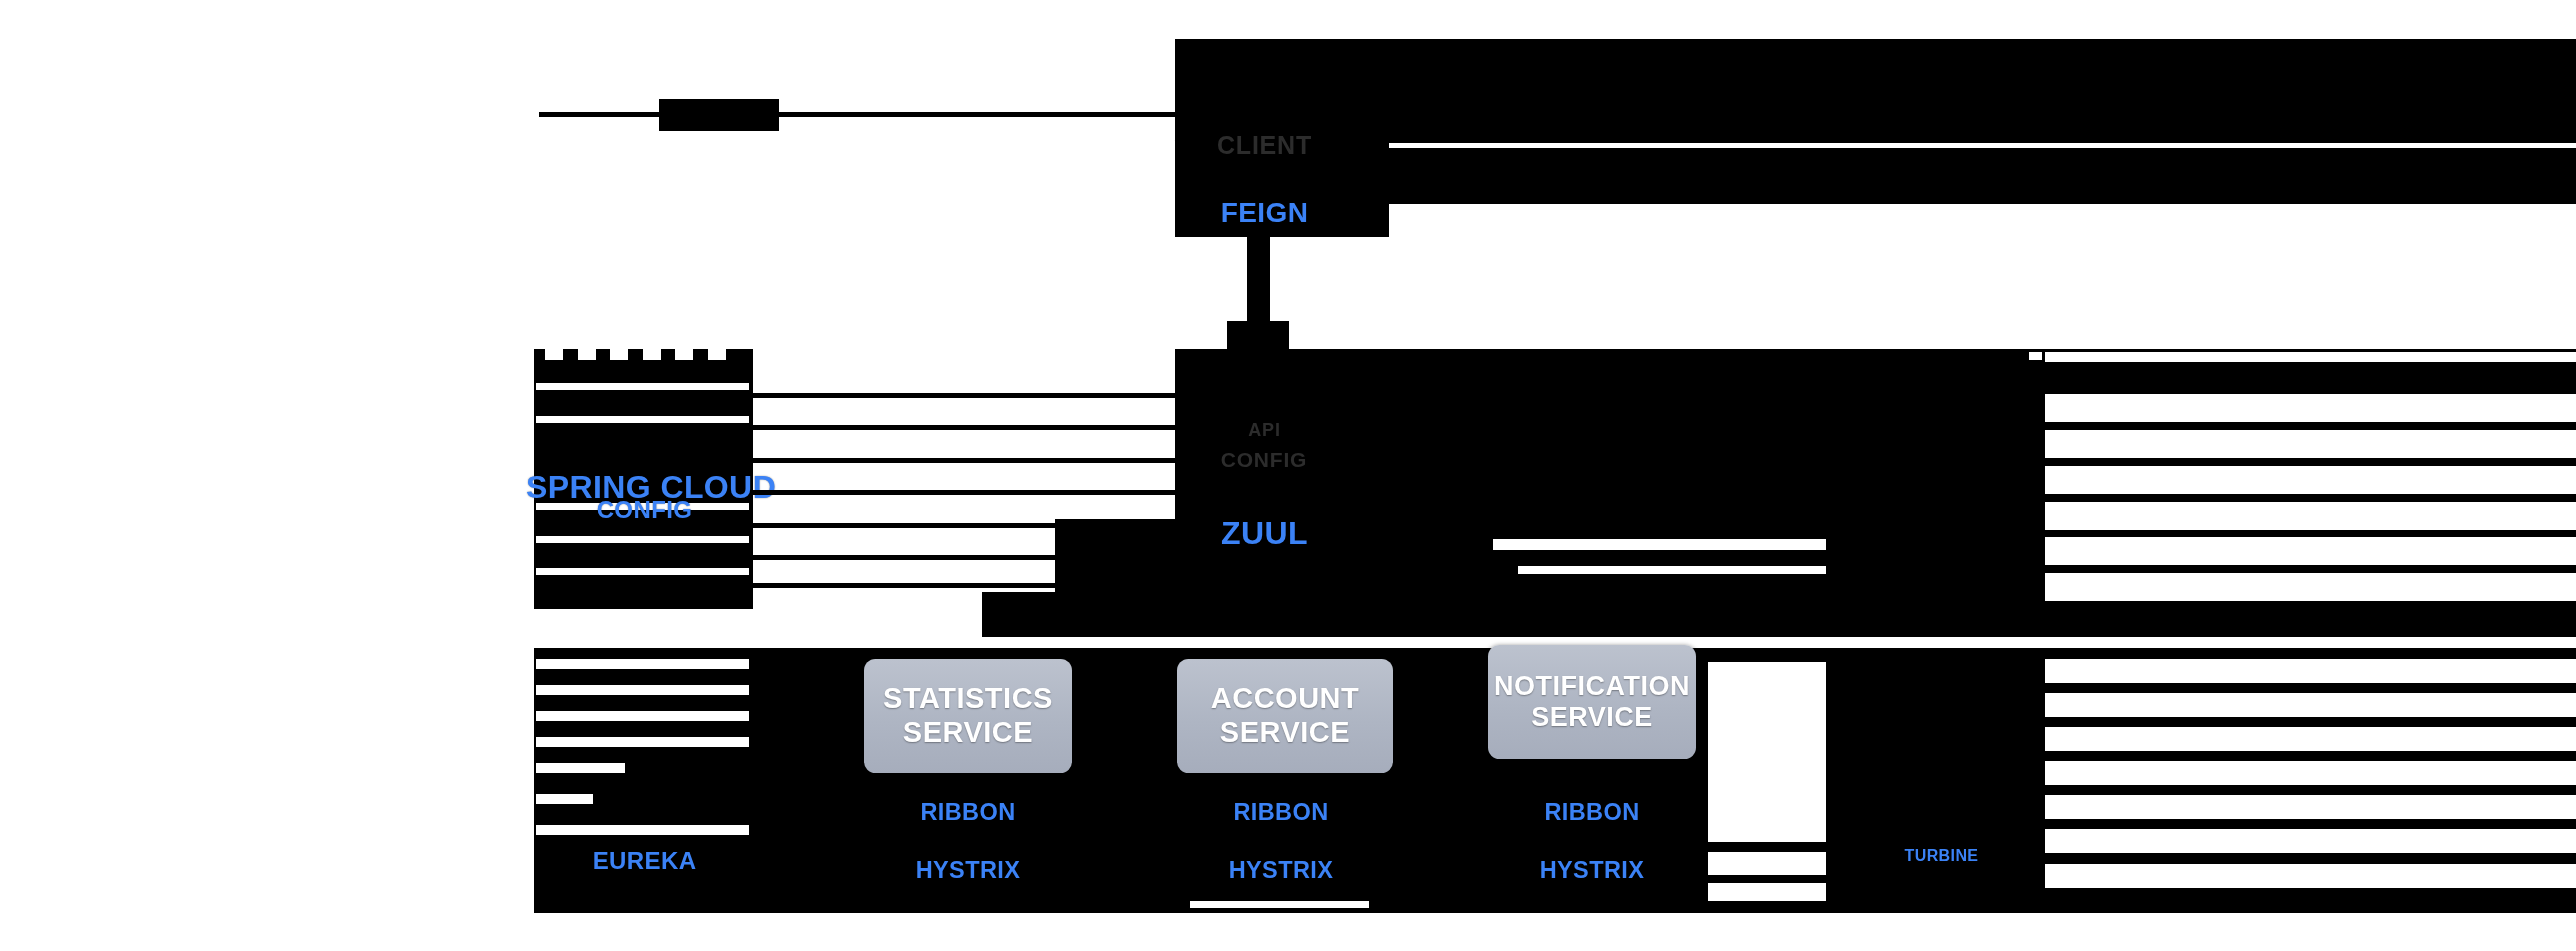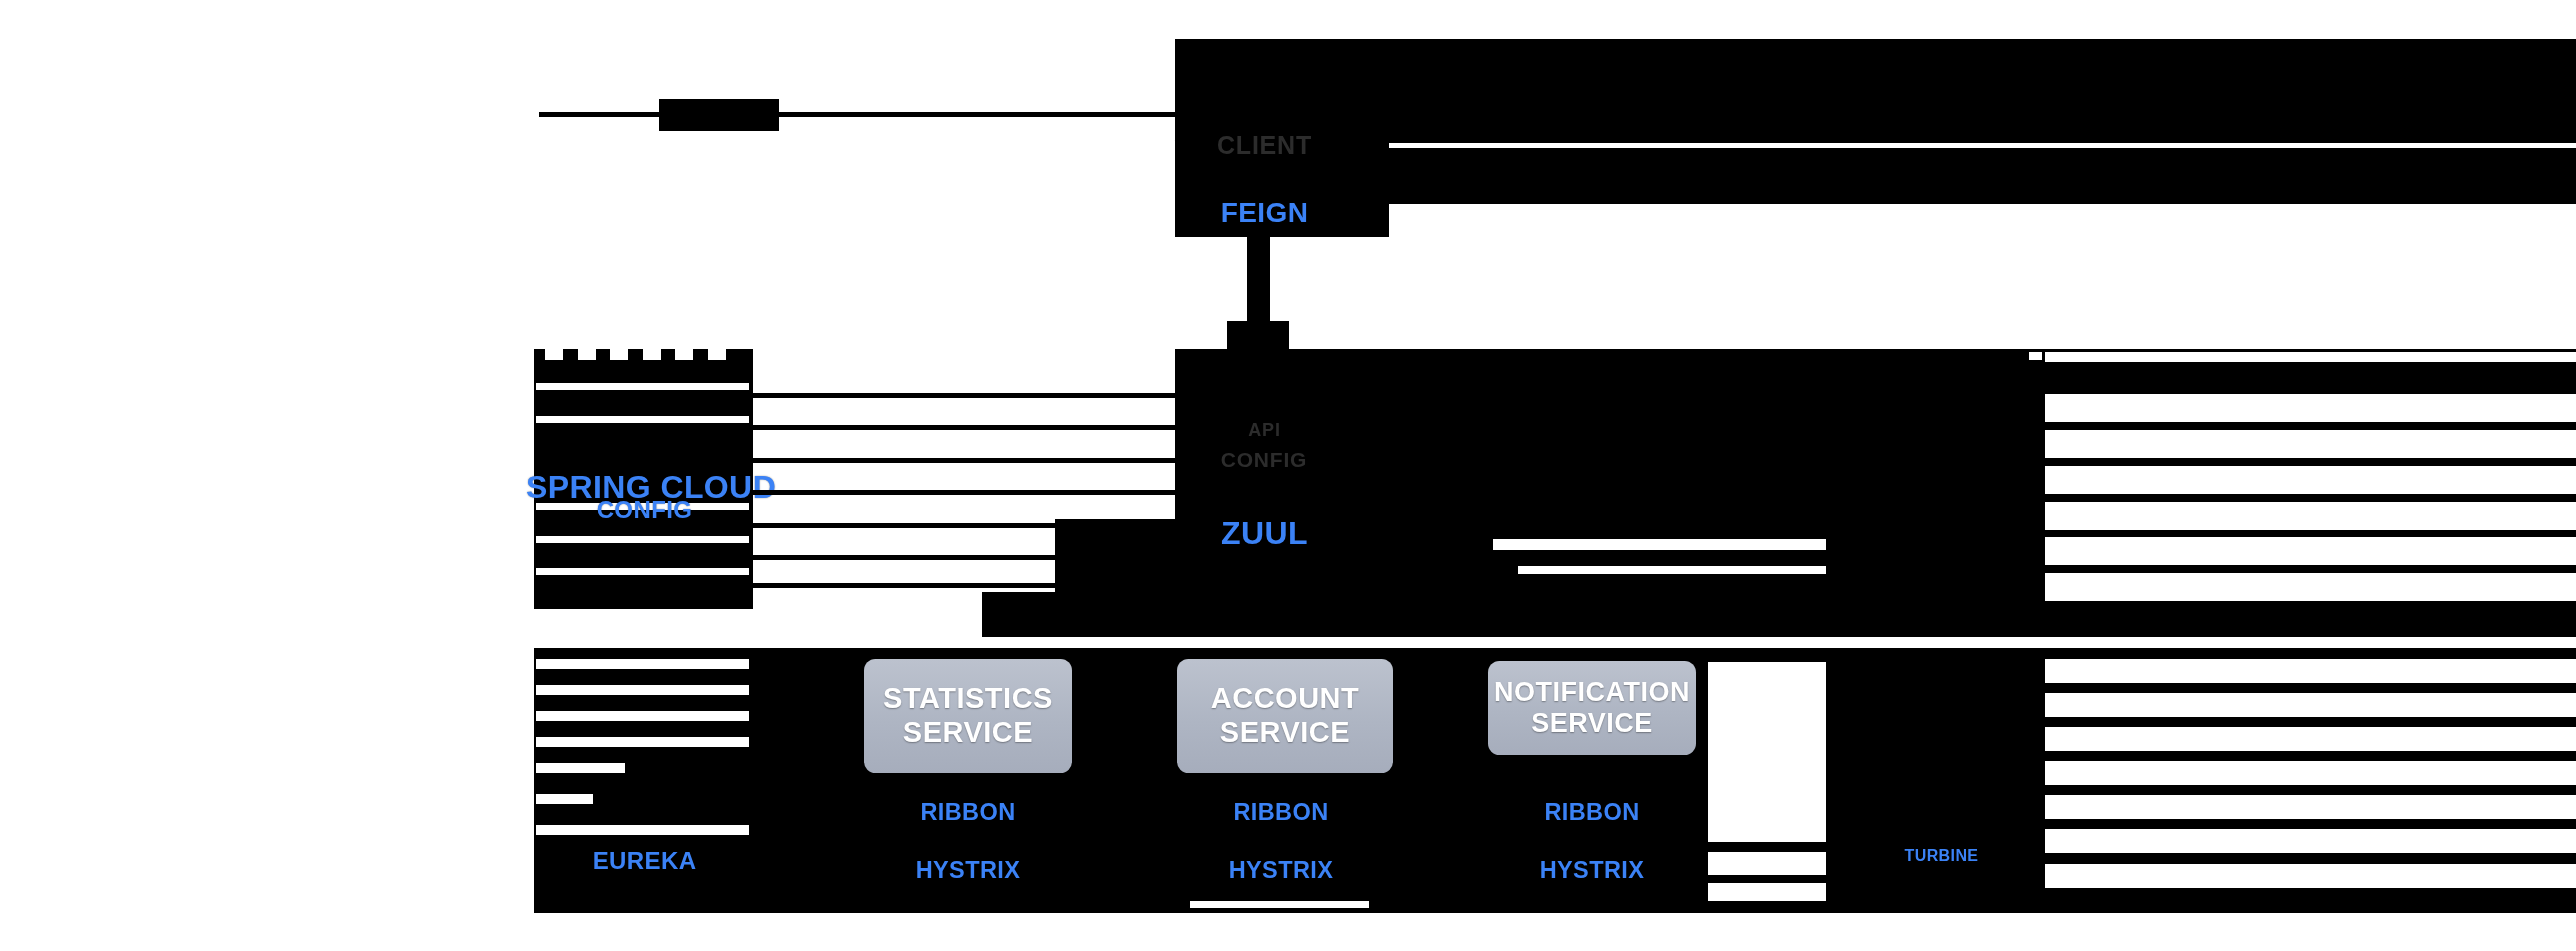--- a/index.html
+++ b/index.html
@@ -131,21 +131,21 @@
     </span>
   </div>
 
   <div class="svc" style="left:1177px;top:659px;width:216px;height:114px;">
     <span>
       <span>ACCOUNT</span><br>
       <span>SERVICE</span>
     </span>
   </div>
 
-  <div class="svc" style="left:1488px;top:661px;width:208px;height:94px;font-size:27px;">
+  <div class="svc" style="left:1488px;top:645px;width:208px;height:114px;font-size:27px;">
     <span>
       <span>NOTIFICATION</span><br>
       <span>SERVICE</span>
     </span>
   </div>
 
   <div class="panel-white" style="left:1708px;top:662px;width:118px;height:180px;"></div>
   <div class="panel-white" style="left:1708px;top:852px;width:118px;height:23px;"></div>
   <div class="panel-white" style="left:1708px;top:883px;width:118px;height:18px;"></div>
 

